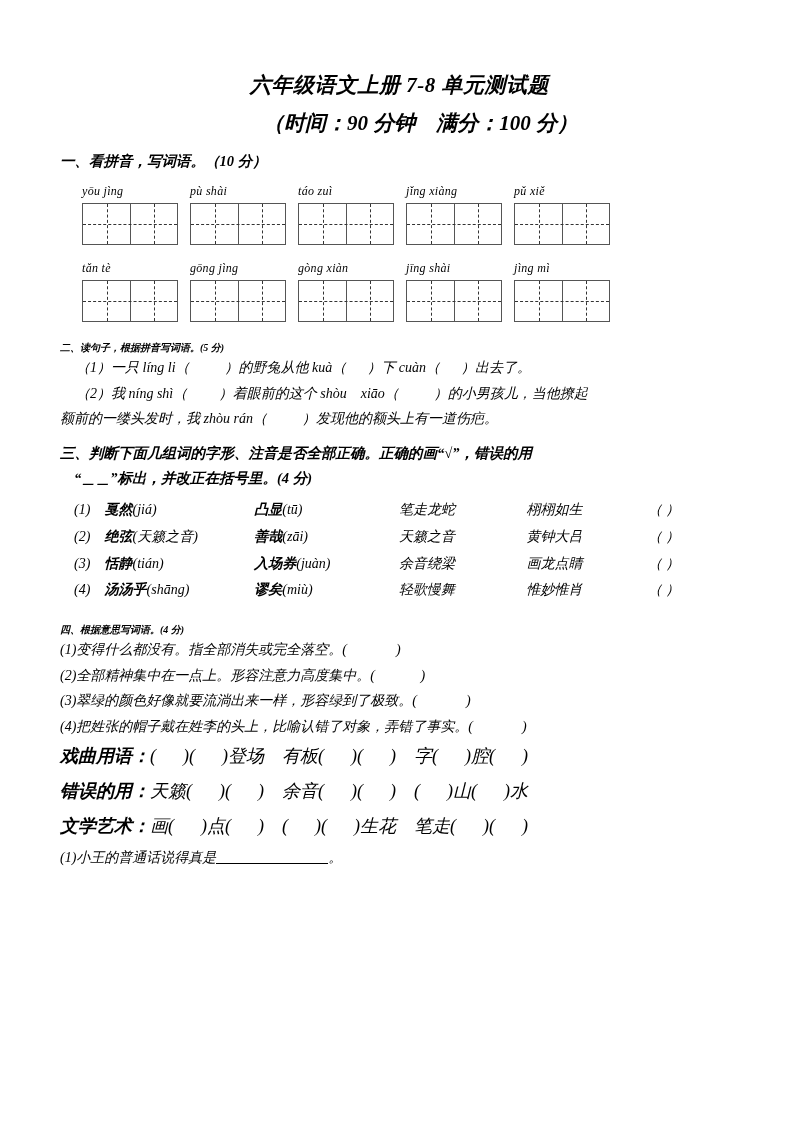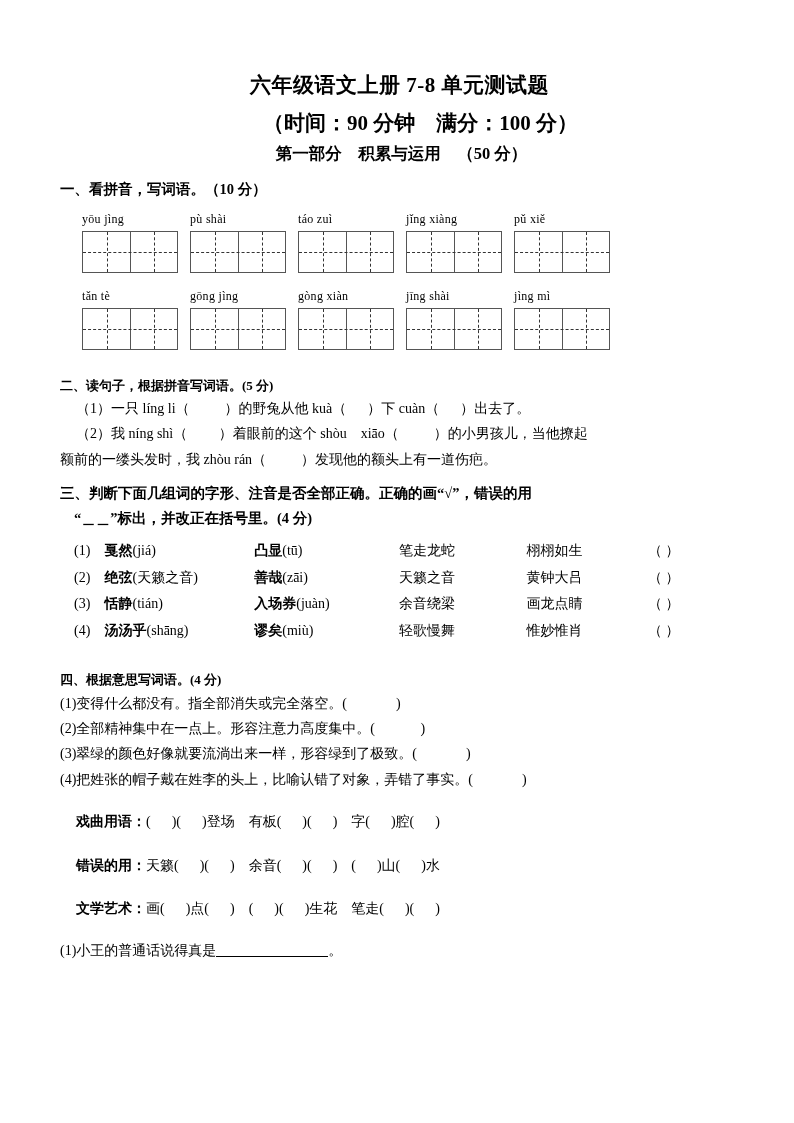--- a/index.html
+++ b/index.html
@@ -13,20 +13,21 @@
     font-family: "Liberation Serif", "DejaVu Serif", serif;
     color: #000000;
     overflow: hidden;
   }
   .page {
     width: 794px;
     height: 1123px;
     box-sizing: border-box;
     padding: 62px 55px 0 60px;
     position: relative;
+    font-style: italic;
   }
 
   
   .doc-title {
     text-align: center;
     font-size: 21px;
     font-weight: bold;
     letter-spacing: .5px;
     margin: 8px 0 0 0;
     line-height: 1.5;
@@ -48,23 +49,23 @@
     line-height: 1.45;
   }
 
   .sec-head {
     font-size: 14.5px;
     font-weight: bold;
     margin: 13px 0 0 0;
     line-height: 1.5;
   }
   .sec-head-2 {
-    font-size: 13px;
-    font-weight: bold;
-    margin: 26px 0 0 0;
+    font-size: 10px;
+    font-weight: bold;
+    margin: 18px 0 0 0;
     line-height: 1.55;
   }
   .sec-head-wrap {
     font-size: 14.5px;
     font-weight: bold;
     margin: 9px 0 0 0;
     line-height: 1.72;
   }
   .sec-head-wrap .l2 { display: block; padding-left: 14px; }
 
@@ -137,41 +138,40 @@
   .grp-c1 { width: 148px; }
   .grp-c2 { width: 143px; }
   .grp-c3 { width: 126px; }
   .grp-c4 { width: 120px; }
   .grp-par { width: 90px; }
   .bold-word { font-weight: bold; }
   .tone { font-size: 14px; }
 
   
   .five-row {
-    font-size: 14px;
+    font-size: 18px;
     line-height: 1.95;
-    margin: 16px;
+    margin: 0;
     white-space: pre;
   }
   .five-label { font-weight: bold; }
   .blank-ul {
     display: inline-block;
     width: 112px;
     border-bottom: 1.3px solid #000;
     vertical-align: -2px;
   }
 </style>
 </head>
 <body>
 
 <div class="page">
 
   <h1 class="doc-title">六年级语文上册 7-8 单元测试题</h1>
   <div class="doc-subtitle">（时间：90 分钟　满分：100 分）</div>
-  <div class="doc-part">第一部分　积累与运用　（50 分）</div>
 
   <div class="sec-head">一、看拼音，写词语。（10 分）</div>
 
   <div class="pinyin-row r1">
     <div class="py-cell">yōu jìng</div>
     <div class="py-cell">pù shài</div>
     <div class="py-cell">táo zuì</div>
     <div class="py-cell">jǐng xiàng</div>
     <div class="py-cell">pǔ xiě</div>
   </div>

